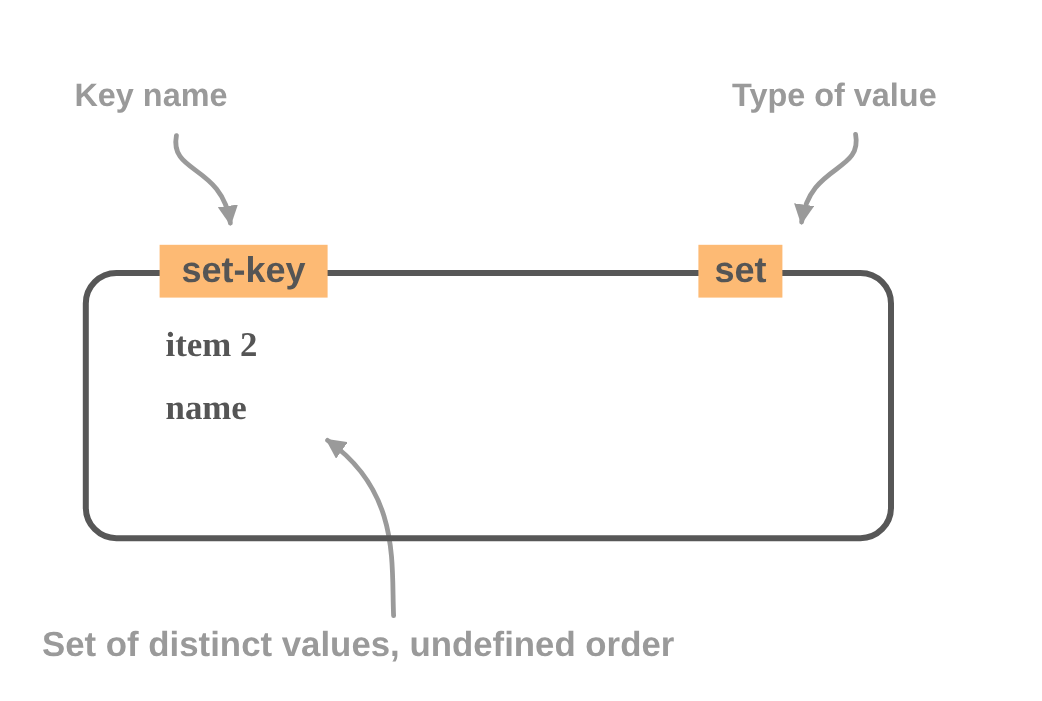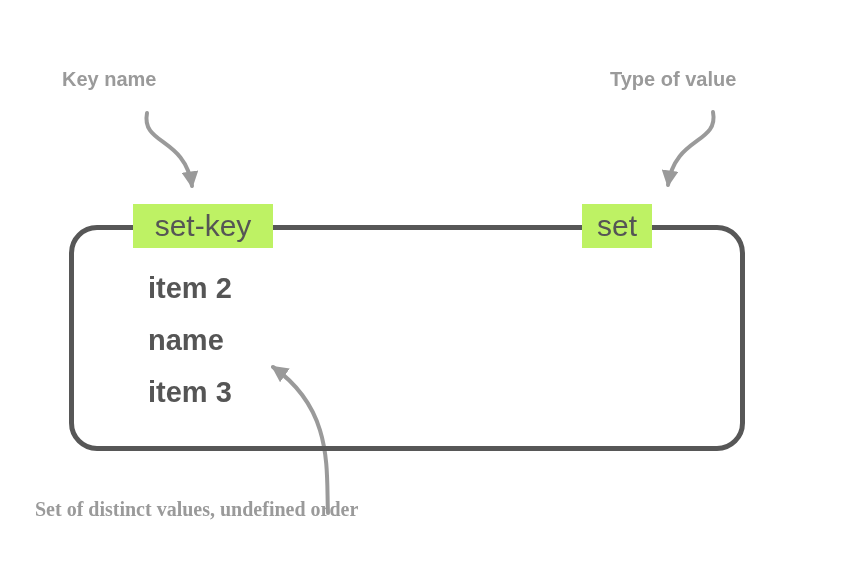--- a/index.html
+++ b/index.html
@@ -38,47 +38,48 @@
     border: 5px solid #575757;
     border-radius: 28px;
     background: transparent;
     box-sizing: border-box;
     z-index: 2;
   }
   .gray-label {
     position: absolute;
     color: #9a9a9a;
     font-weight: 700;
-    font-size: 20px;
+    font-size: 27px;
     line-height: 38px;
     white-space: nowrap;
     z-index: 3;
   }
   .key-name-label  { left: 62px;  top: 60px; }
   .type-value-label{ left: 610px; top: 60px; }
-  .bottom-caption  { left: 35px;  top: 490px; font-size: 20px; font-family: Liberation Serif, serif; }
+  .bottom-caption  { left: 35px;  top: 519px; font-size: 29px; }
   .edge-label {
     position: absolute;
-    background: #bef264;
+    background: #fdba74;
     color: #555555;
-    font-weight: 400;
+    font-weight: 700;
     font-size: 30px;
     display: flex;
     align-items: center;
     justify-content: center;
     white-space: nowrap;
     z-index: 3;
   }
   .box-key-label  { left: 133px; top: 204px; width: 140px; height: 44px; }
   .box-type-label { left: 582px; top: 204px; width: 70px;  height: 44px; }
   .set-items {
     position: absolute;
-    left: 148px;
+    left: 138px;
     top: 270px;
     z-index: 2;
+    font-family: Liberation Serif, serif;
   }
   .set-item {
     height: 36px;
     margin-bottom: 16px;
     display: flex;
     align-items: center;
     color: #555555;
     font-weight: 700;
     font-size: 29px;
     white-space: nowrap;
@@ -106,18 +107,17 @@
 
   <div class="set-box"></div>
 
   <div class="edge-label box-key-label">set-key</div>
 
   <div class="edge-label box-type-label">set</div>
 
   <div class="set-items">
     <div class="set-item">item 2</div>
     <div class="set-item">name</div>
-    <div class="set-item">item 3</div>
   </div>
 
   <div class="gray-label bottom-caption">Set of distinct values, undefined order</div>
 
 </div>
 
 </body></html>

